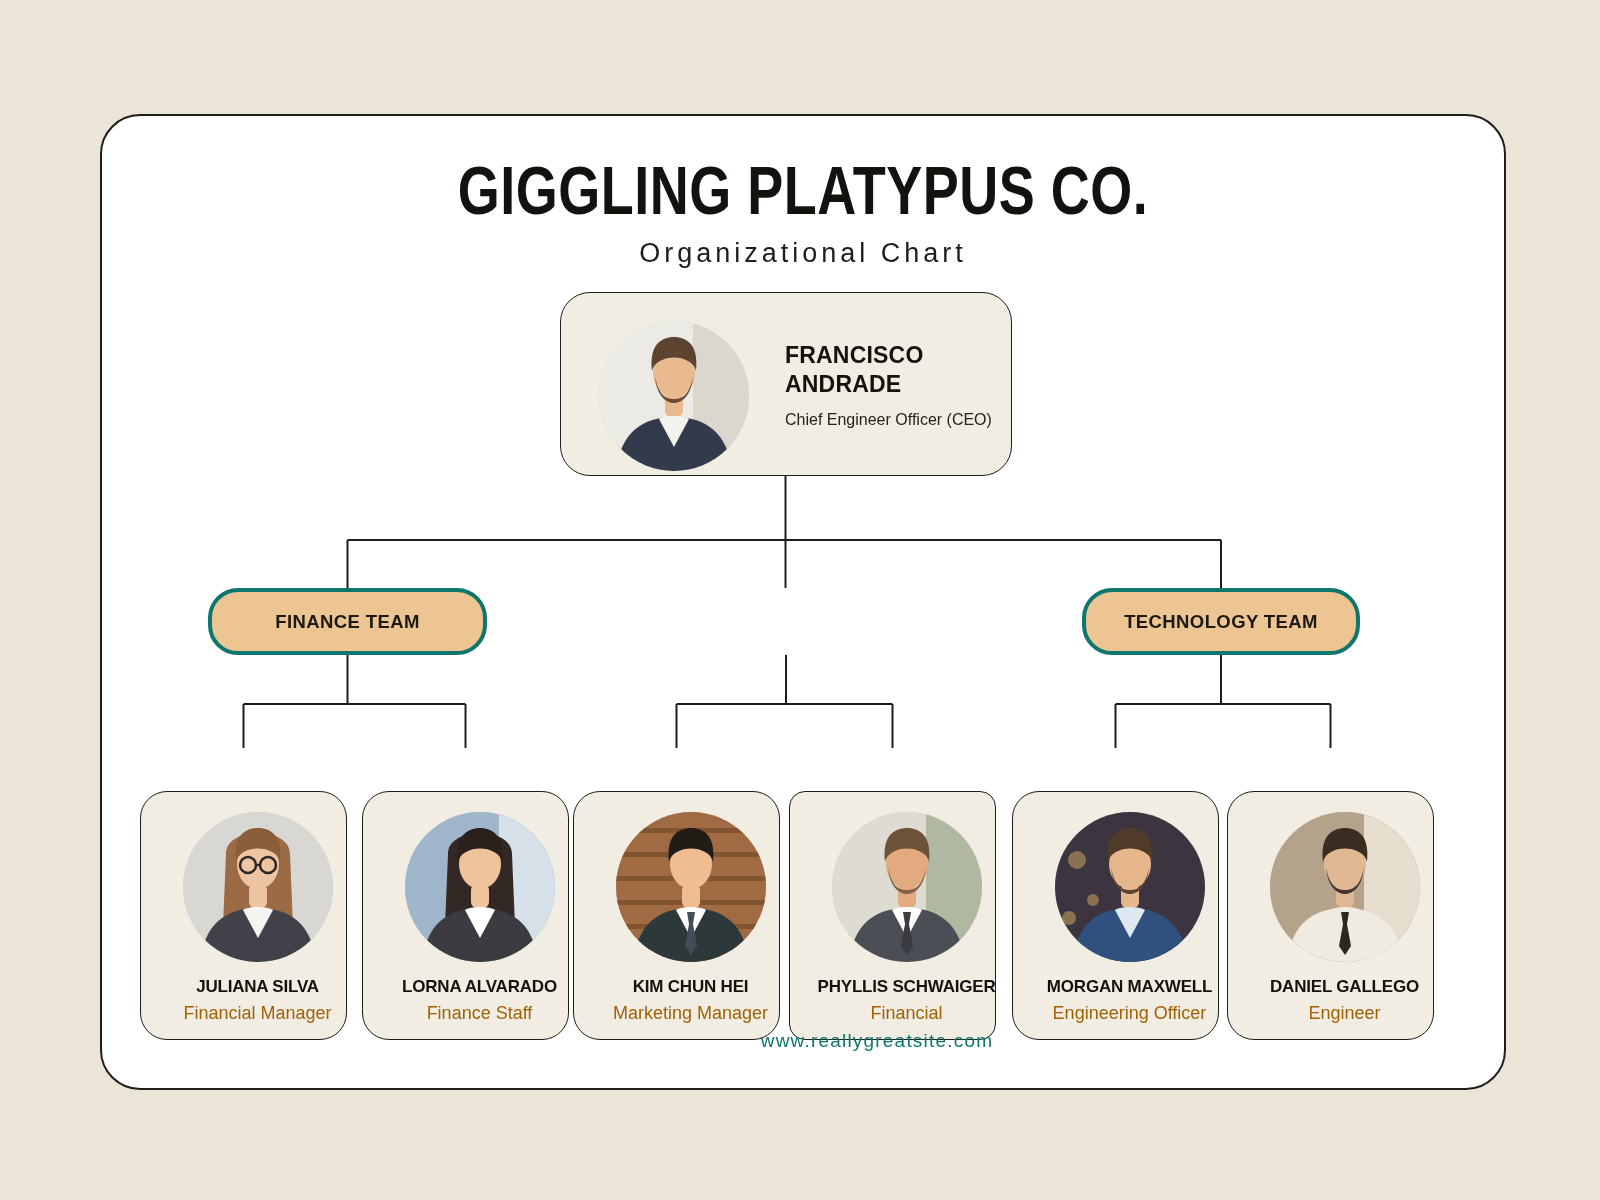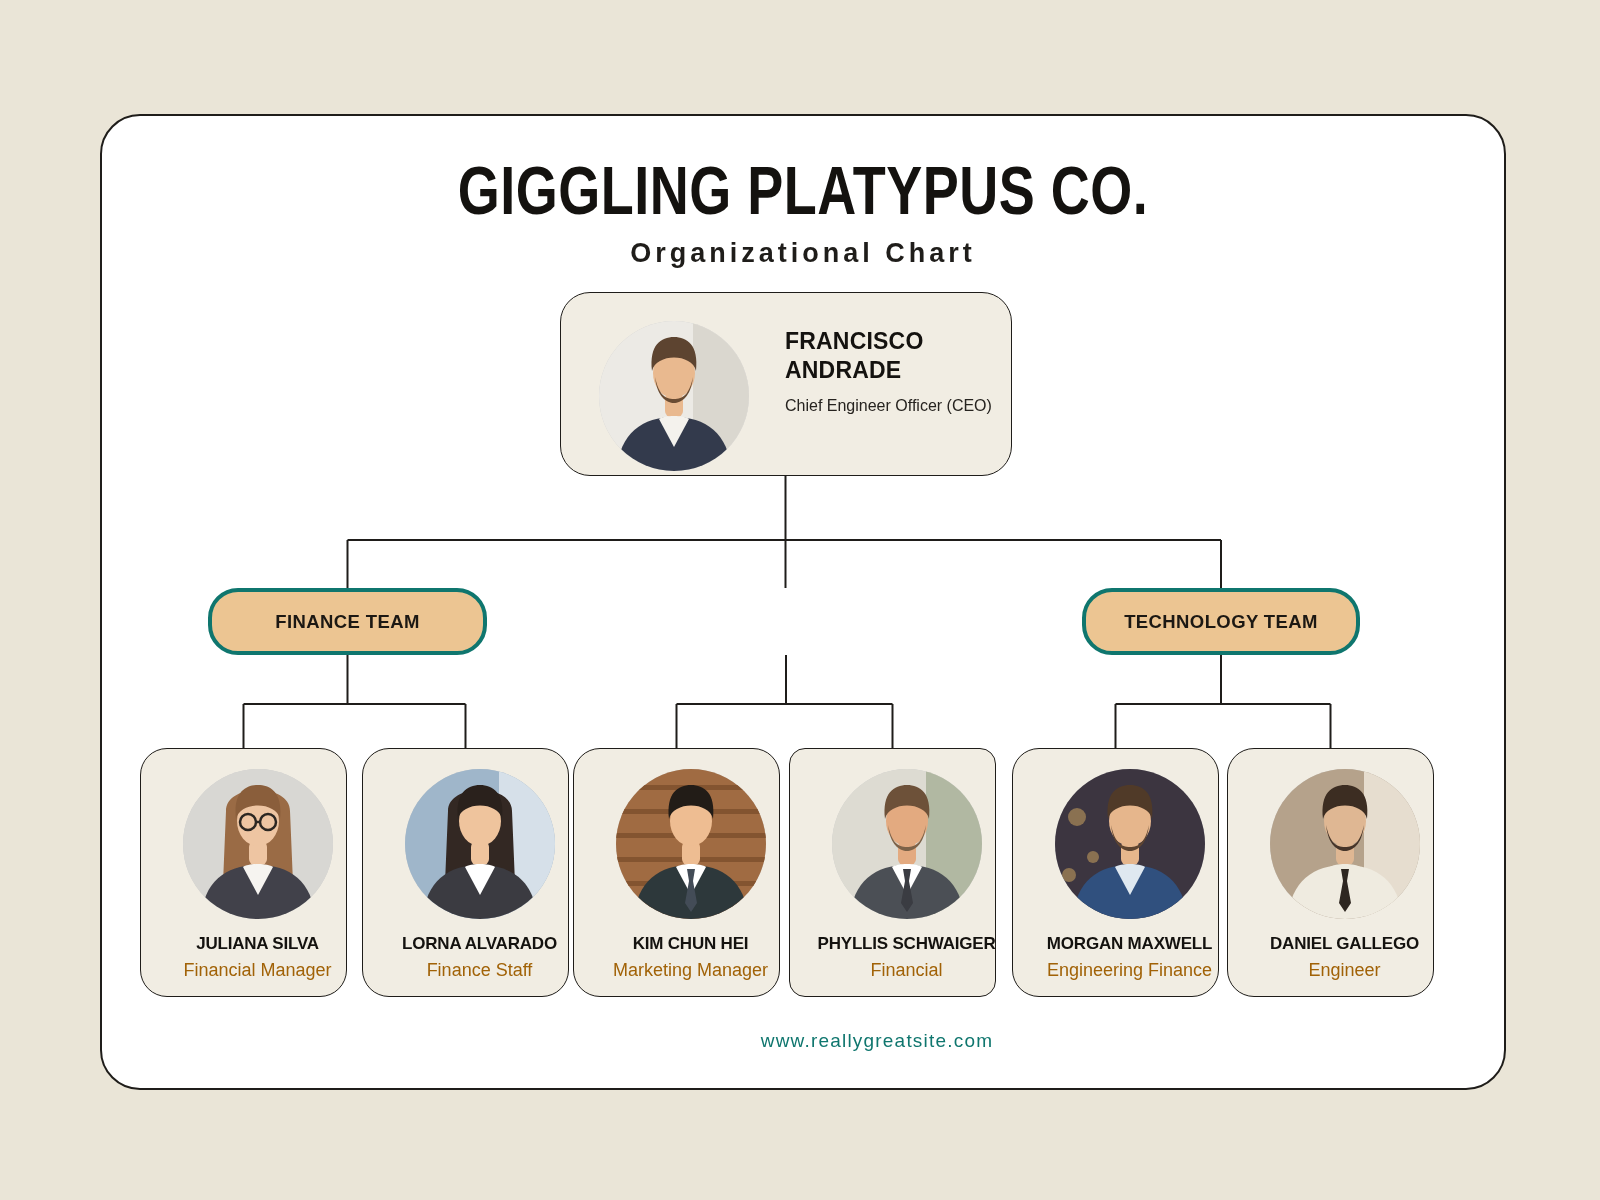--- a/index.html
+++ b/index.html
@@ -23,47 +23,47 @@
 
   .header{position:absolute;left:100px;top:150px;width:1406px;text-align:center;}
   .company-title{
     display:inline-block;
     font-size:54px;font-weight:700;letter-spacing:0.5px;
     transform:scaleY(1.28);transform-origin:center top;
     color:#14120F;white-space:nowrap;
   }
   .subtitle{
     margin-top:26px;
-    font-size:27px;font-weight:700;letter-spacing:4px;color:#1F1D1A;
+    font-size:27px;font-weight:400;letter-spacing:4px;color:#1F1D1A;
   }
 
   .node{
     position:absolute;background:#F1EDE3;border:1.6px solid #1F1D1A;
     box-sizing:border-box;
   }
 
   .ceo-card{left:560px;top:292px;width:452px;height:184px;border-radius:30px;}
   .ceo-photo{position:absolute;left:38px;top:28px;}
-  .ceo-text{position:absolute;left:224px;top:34px;width:212px;}
+  .ceo-text{position:absolute;left:224px;top:48px;width:212px;}
   .ceo-name{font-size:23px;font-weight:700;line-height:1.25;letter-spacing:0.2px;color:#14120F;}
   .ceo-role{margin-top:10px;font-size:16px;line-height:1.35;color:#26231F;}
 
   .team-pill{
     position:absolute;top:588px;height:67px;width:278px;
     background:#ECC592;border:4px solid #0f766e;border-radius:30px;
     box-sizing:border-box;
     display:flex;align-items:center;justify-content:center;
     font-size:18.5px;font-weight:700;letter-spacing:0.4px;color:#1C1813;
   }
   .pill-finance{left:208px;width:279px;}
   .pill-marketing{left:647px;}
   .pill-technology{left:1082px;}
 
   .member-card{
-    top:748px;width:207px;height:249px;border-radius:27px;
+    top:791px;width:207px;height:249px;border-radius:27px;
     display:flex;flex-direction:column;align-items:center;padding-left:28px;
   }
   .member-card .photo{margin-top:20px;}
   .member-name{margin-top:15px;font-size:17px;font-weight:700;letter-spacing:-0.2px;color:#14120F;white-space:nowrap;}
   .member-role{margin-top:6px;font-size:18px;color:#a16207;}
 
   .photo{
     width:150px;height:150px;border-radius:50%;overflow:hidden;flex:0 0 auto;
     background:#ccc;
   }
@@ -323,21 +323,21 @@
     <path d="M60 98 L75 126 L90 98 C85 94 65 94 60 98 Z" fill="var(--av-shirt)"></path>
     <path d="M71 100 L79 100 L77 112 L81 134 L75 143 L69 134 L73 112 Z" fill="var(--av-tie, none)"></path>
     <g stroke="var(--av-glasses, none)" stroke-width="2.5" fill="none">
       <circle cx="65" cy="53" r="8"></circle>
             <circle cx="85" cy="53" r="8"></circle>
             <path d="M73 53 h4"></path>
     </g>
   </svg>
 </div>
     <div class="member-name">MORGAN MAXWELL</div>
-    <div class="member-role">Engineering Finance</div>
+    <div class="member-role">Engineering Officer</div>
   </div>
 
   <div class="node member-card" style="left:1227px;">
     <div class="photo" style="--av-bg: #B5A28B; --av-bg2: none; --av-panel: #EFE8DA; --av-bokeh: none; --av-hairback: none; --av-skin: #DFB793; --av-beard: #46352A; --av-hair: #3C2D22; --av-suit: #EFEBE0; --av-shirt: #EFEBE0; --av-tie: #2E2721; --av-glasses: none;">
   <svg viewBox="0 0 150 150" aria-hidden="true">
     <rect width="150" height="150" fill="var(--av-bg)"></rect>
     <g fill="var(--av-bg2, none)">
       <rect y="16" width="150" height="5"></rect>
             <rect y="40" width="150" height="5"></rect>
       <rect y="64" width="150" height="5"></rect>

